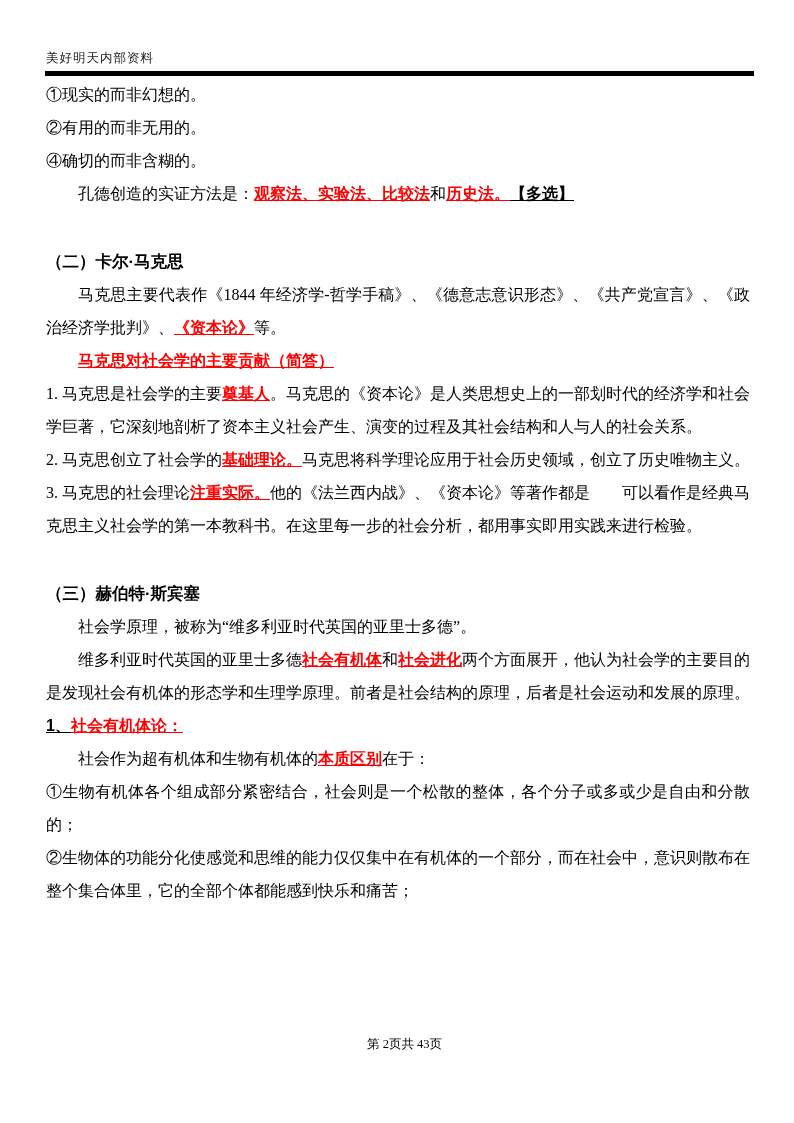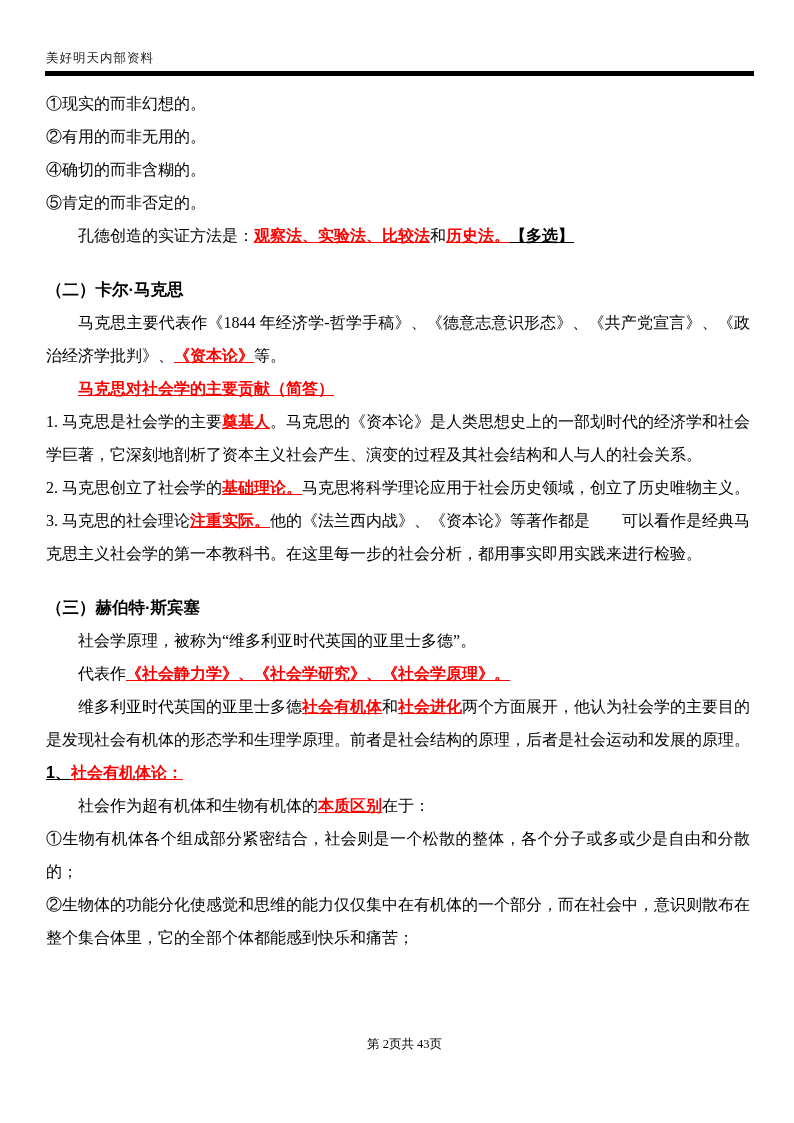--- a/index.html
+++ b/index.html
@@ -26,34 +26,34 @@
     left: 45px;
     right: 40px;
     top: 71px;
     height: 4.5px;
     background: #000000;
   }
   .doc-body {
     position: absolute;
     left: 46px;
     right: 44px;
-    top: 87px;
+    top: 78px;
     font-size: 16px;
     line-height: 33px;
     text-align: justify;
   }
   .para { margin: 0; }
   .indent { text-indent: 2em; }
   .heading {
     font-weight: bold;
     font-family: "Liberation Sans", "DejaVu Sans", sans-serif;
     font-size: 16.5px;
     text-align: left;
   }
-  .gap { margin-top: 21px; }
+  .gap { margin-top: 35px; }
   .red { color: #FF0000; }
   .bold {
     font-weight: bold;
     font-family: "Liberation Sans", "DejaVu Sans", sans-serif;
     text-decoration: underline;
   }
   .doc-footer {
     position: absolute;
     left: 0;
     right: 0;
@@ -67,31 +67,29 @@
 </head>
 <body>
 
 <div class="page">
   <div class="doc-header">美好明天内部资料</div>
   <div class="header-rule"></div>
   <div class="doc-body">
       <p class="para line"><span>①现实的而非幻想的。</span></p>
       <p class="para line"><span>②有用的而非无用的。</span></p>
       <p class="para line"><span>④确切的而非含糊的。</span></p>
-      <p class="para line"><span>⑤肯定的而非否定的。</span></p>
       <p class="para indent"><span>孔德创造的实证方法是：</span><span class="red bold">观察法、实验法、比较法</span><span>和</span><span class="red bold">历史法。</span><span class="bold">【多选】</span></p>
       <p class="para heading gap"><span>（二）卡尔·马克思</span></p>
       <p class="para indent"><span>马克思主要代表作《1844 年经济学-哲学手稿》、《德意志意识形态》、《共产党宣言》、《政治经济学批判》、</span><span class="red bold">《资本论》</span><span>等。</span></p>
       <p class="para indent"><span class="red bold">马克思对社会学的主要贡献（简答）</span></p>
       <p class="para line"><span>1. 马克思是社会学的主要</span><span class="red bold">奠基人</span><span>。马克思的《资本论》是人类思想史上的一部划时代的经济学和社会学巨著，它深刻地剖析了资本主义社会产生、演变的过程及其社会结构和人与人的社会关系。</span></p>
       <p class="para line"><span>2. 马克思创立了社会学的</span><span class="red bold">基础理论。</span><span>马克思将科学理论应用于社会历史领域，创立了历史唯物主义。</span></p>
       <p class="para line"><span>3. 马克思的社会理论</span><span class="red bold">注重实际。</span><span>他的《法兰西内战》、《资本论》等著作都是　　可以看作是经典马克思主义社会学的第一本教科书。在这里每一步的社会分析，都用事实即用实践来进行检验。</span></p>
       <p class="para heading gap"><span>（三）赫伯特·斯宾塞</span></p>
       <p class="para indent"><span>社会学原理，被称为“维多利亚时代英国的亚里士多德”。</span></p>
-      <p class="para indent"><span>代表作</span><span class="red bold">《社会静力学》、《社会学研究》、《社会学原理》。</span></p>
       <p class="para indent"><span>维多利亚时代英国的亚里士多德</span><span class="red bold">社会有机体</span><span>和</span><span class="red bold">社会进化</span><span>两个方面展开，他认为社会学的主要目的是发现社会有机体的形态学和生理学原理。前者是社会结构的原理，后者是社会运动和发展的原理。</span></p>
       <p class="para line"><span class="bold">1、</span><span class="red bold">社会有机体论：</span></p>
       <p class="para indent"><span>社会作为超有机体和生物有机体的</span><span class="red bold">本质区别</span><span>在于：</span></p>
       <p class="para line"><span>①生物有机体各个组成部分紧密结合，社会则是一个松散的整体，各个分子或多或少是自由和分散的；</span></p>
       <p class="para line"><span>②生物体的功能分化使感觉和思维的能力仅仅集中在有机体的一个部分，而在社会中，意识则散布在整个集合体里，它的全部个体都能感到快乐和痛苦；</span></p>
     </div>
   <div class="doc-footer">第 2页共 43页</div>
 </div>
 
 </body></html>

